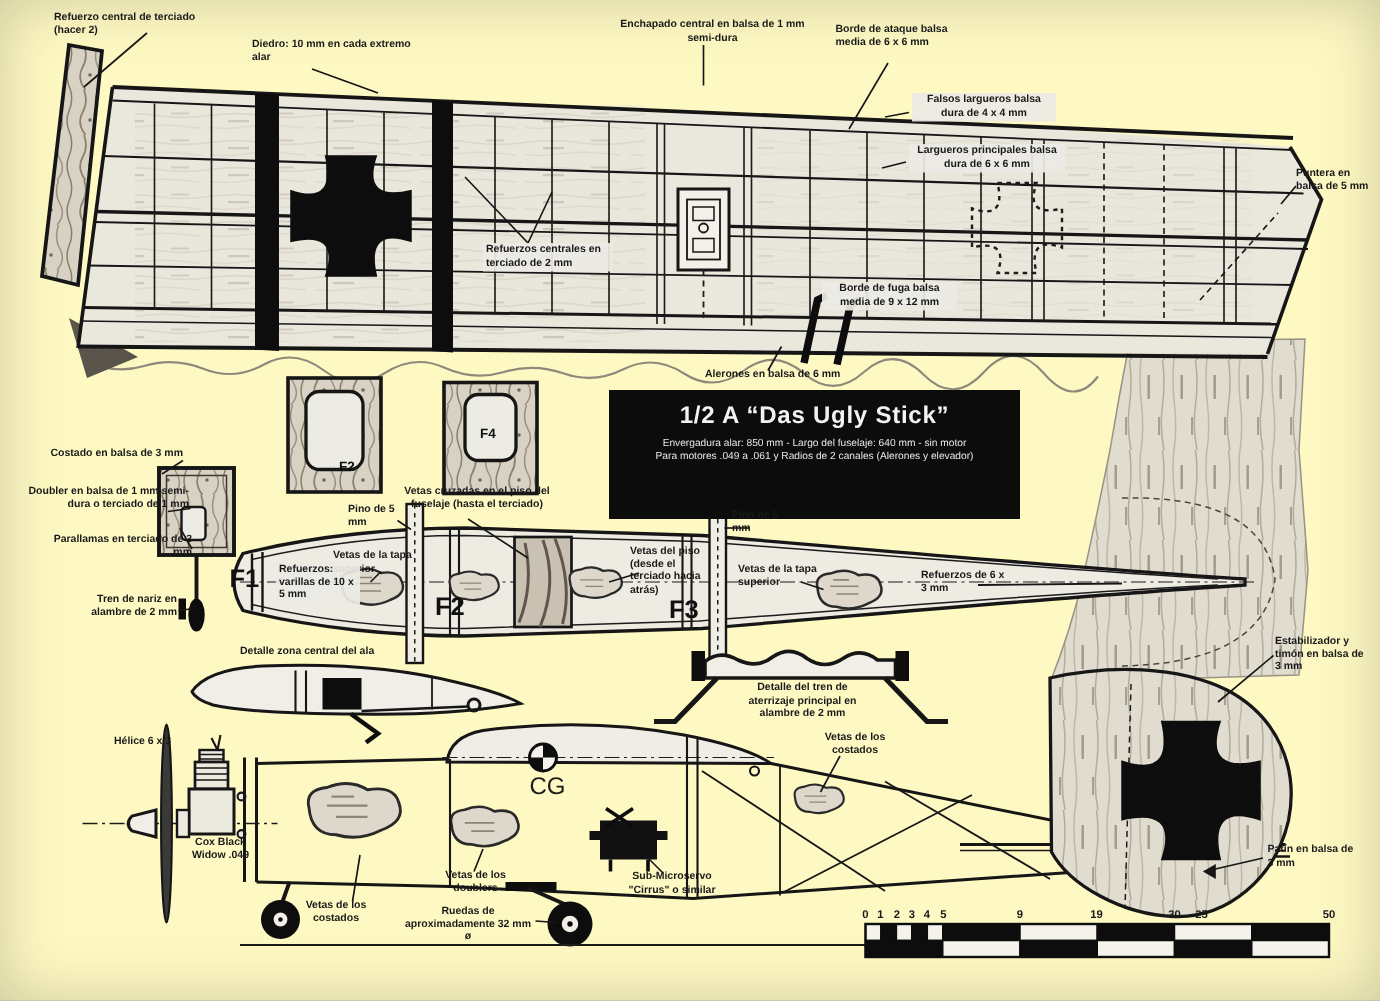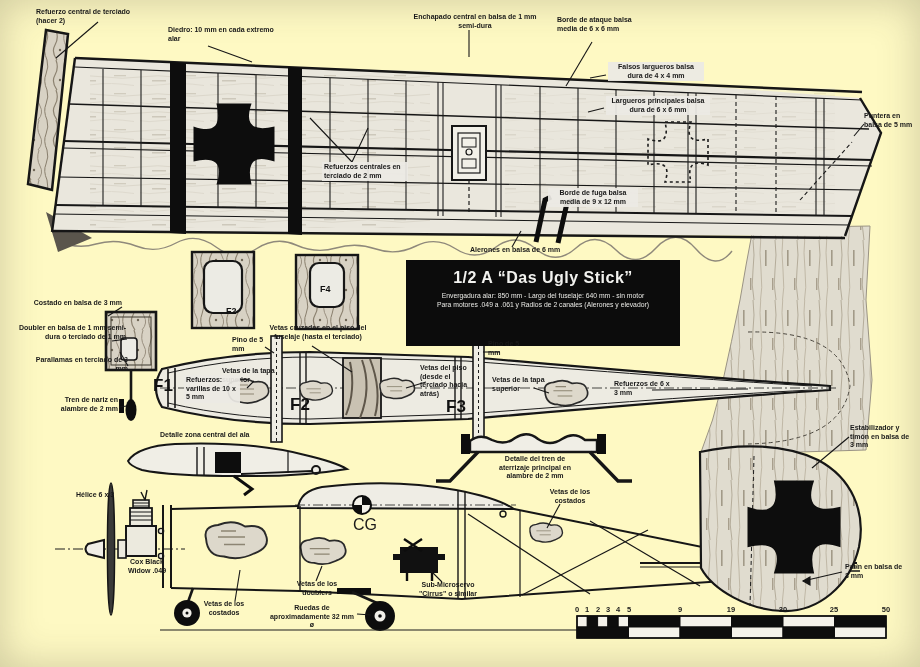--- a/index.html
+++ b/index.html
@@ -408,16 +408,16 @@
 
   <div class="tick" style="left:577px;top:605px">0</div>
   <div class="tick" style="left:587px;top:605px">1</div>
   <div class="tick" style="left:598px;top:605px">2</div>
   <div class="tick" style="left:608px;top:605px">3</div>
   <div class="tick" style="left:618px;top:605px">4</div>
   <div class="tick" style="left:629px;top:605px">5</div>
   <div class="tick" style="left:680px;top:605px">9</div>
   <div class="tick" style="left:731px;top:605px">19</div>
   <div class="tick" style="left:783px;top:605px">30</div>
-  <div class="tick" style="left:834px;top:605px">25</div>
+  <div class="tick" style="left:801px;top:605px">25</div>
   <div class="tick" style="left:886px;top:605px">50</div>
 
 </div>
 
 </body></html>

